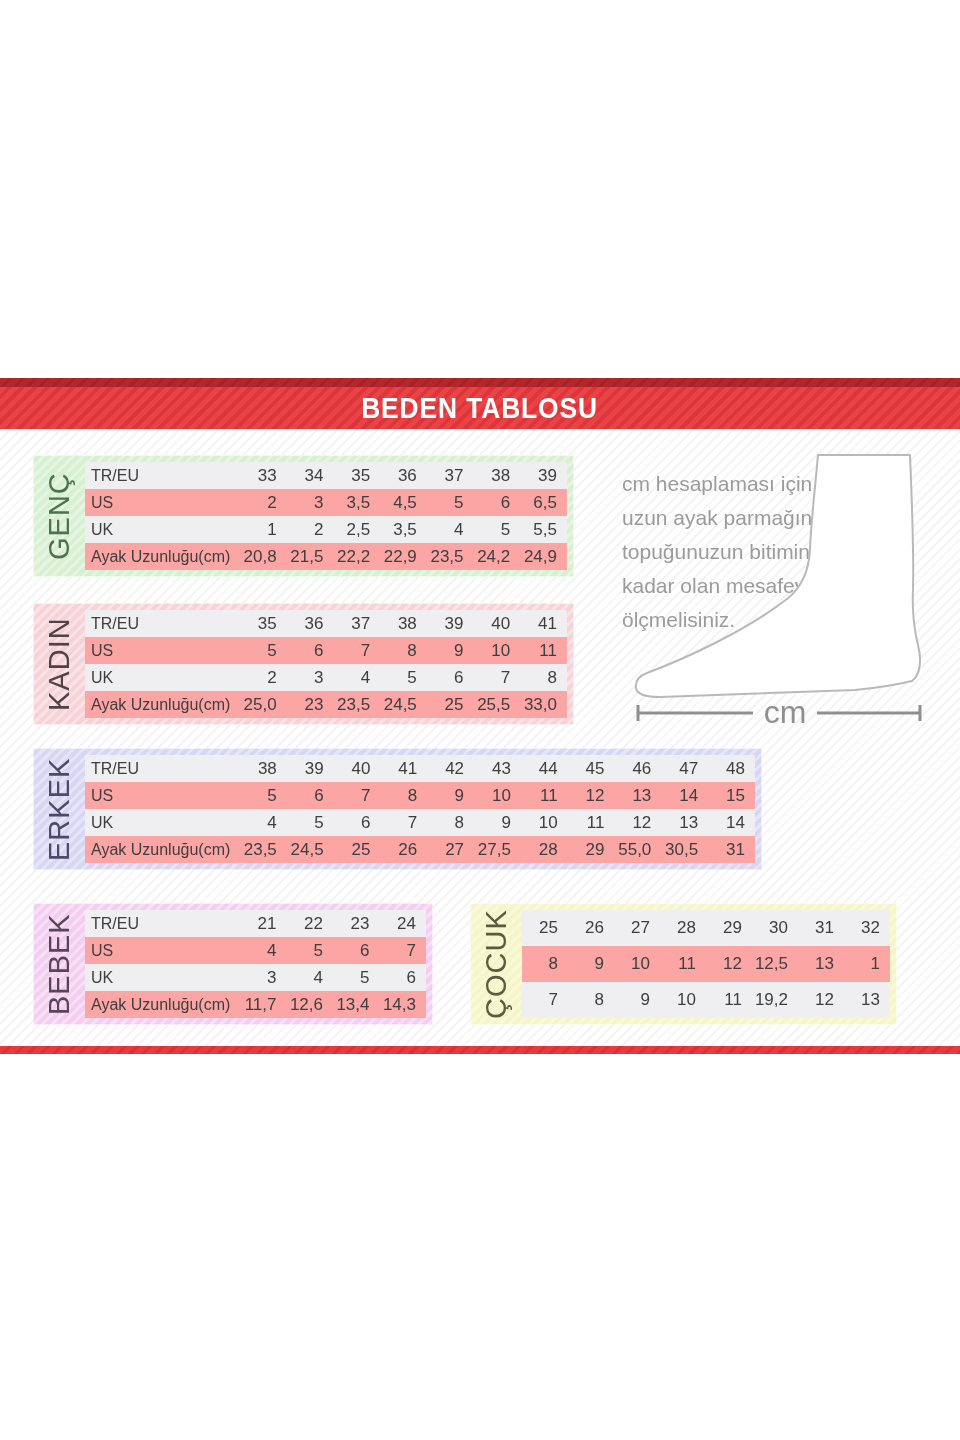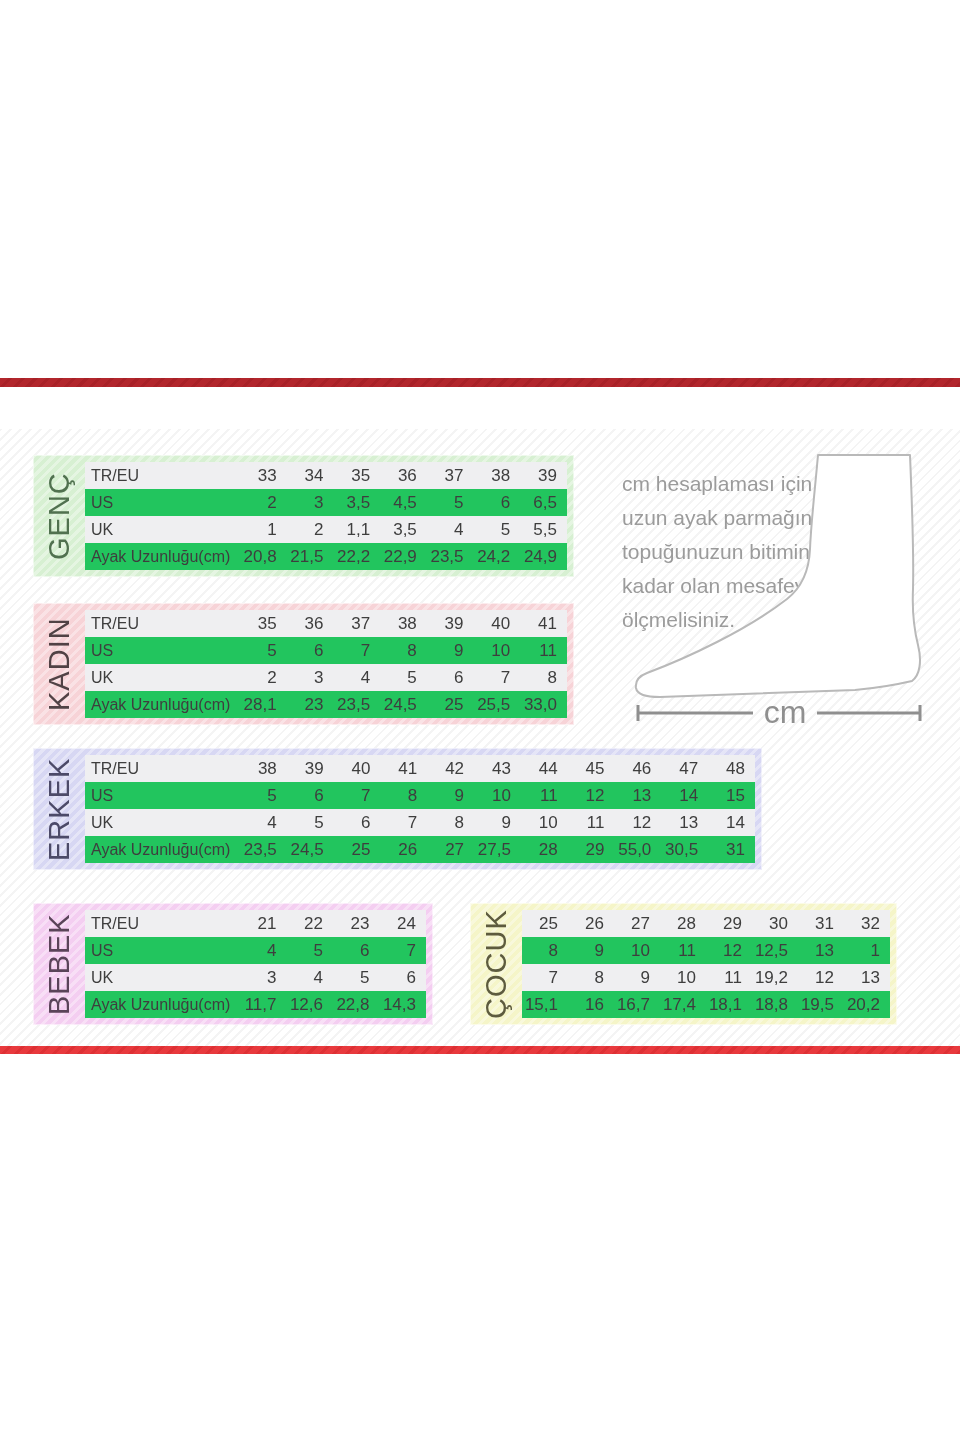--- a/index.html
+++ b/index.html
@@ -53,36 +53,39 @@
     background:#ffffff;
   }
   table.size-table td{
     font-size:17px;color:#3e3e3e;text-align:right;padding:0 10px 0 0;
     white-space:nowrap;overflow:hidden;height:27px;
   }
   table.size-table td.row-label{
     text-align:left;padding:0 0 0 6px;font-size:16px;
   }
   tr.row-even{background:#efeff1;}
-  tr.row-odd{background:#22c55e;}
+  tr.row-odd{background:#fca5a5;}
   
   .note{
     position:absolute;left:622px;top:38px;width:280px;
     font-size:21px;line-height:34px;color:#9b9b9b;
     white-space:pre-line;
   }
   .foot-figure{position:absolute;left:625px;top:20px;width:320px;height:290px;}
 </style>
 </head>
 <body>
 
 <div class="page">
 
   <div class="red-strip-top"></div>
 
+  <header class="title-band">
+    <h1>BEDEN TABLOSU</h1>
+  </header>
 
   <div class="content">
 
     <section class="panel" style="left: 33px; top: 26px; width: 541px; height: 122px; background-color: rgb(215, 240, 210);">
       <div class="panel-label" style="color: rgb(80, 113, 79);">GENÇ</div>
       <div class="table-wrap">
         <table class="size-table">
             <colgroup>
               <col style="width: 155px;">
               <col>
@@ -111,21 +114,21 @@
                 <td>3,5</td>
                 <td>4,5</td>
                 <td>5</td>
                 <td>6</td>
                 <td>6,5</td>
               </tr>
               <tr class="row-even">
                 <td class="row-label">UK</td>
                 <td>1</td>
                 <td>2</td>
-                <td>1,1</td>
+                <td>2,5</td>
                 <td>3,5</td>
                 <td>4</td>
                 <td>5</td>
                 <td>5,5</td>
               </tr>
               <tr class="row-odd">
                 <td class="row-label">Ayak Uzunluğu(cm)</td>
                 <td>20,8</td>
                 <td>21,5</td>
                 <td>22,2</td>
@@ -179,21 +182,21 @@
                 <td>2</td>
                 <td>3</td>
                 <td>4</td>
                 <td>5</td>
                 <td>6</td>
                 <td>7</td>
                 <td>8</td>
               </tr>
               <tr class="row-odd">
                 <td class="row-label">Ayak Uzunluğu(cm)</td>
-                <td>28,1</td>
+                <td>25,0</td>
                 <td>23</td>
                 <td>23,5</td>
                 <td>24,5</td>
                 <td>25</td>
                 <td>25,5</td>
                 <td>33,0</td>
               </tr>
             </tbody>
           </table>
       </div>
@@ -309,21 +312,21 @@
                 <td class="row-label">UK</td>
                 <td>3</td>
                 <td>4</td>
                 <td>5</td>
                 <td>6</td>
               </tr>
               <tr class="row-odd">
                 <td class="row-label">Ayak Uzunluğu(cm)</td>
                 <td>11,7</td>
                 <td>12,6</td>
-                <td>22,8</td>
+                <td>13,4</td>
                 <td>14,3</td>
               </tr>
             </tbody>
           </table>
       </div>
     </section>
 
     <section class="panel" style="left: 470px; top: 474px; width: 427px; height: 122px; background-color: rgb(245, 245, 200);">
       <div class="panel-label" style="color: rgb(93, 91, 62);">ÇOCUK</div>
       <div class="table-wrap">
@@ -361,30 +364,20 @@
               </tr>
               <tr class="row-even">
                 <td>7</td>
                 <td>8</td>
                 <td>9</td>
                 <td>10</td>
                 <td>11</td>
                 <td>19,2</td>
                 <td>12</td>
                 <td>13</td>
-              </tr>
-              <tr class="row-odd">
-                <td>15,1</td>
-                <td>16</td>
-                <td>16,7</td>
-                <td>17,4</td>
-                <td>18,1</td>
-                <td>18,8</td>
-                <td>19,5</td>
-                <td>20,2</td>
               </tr>
             </tbody>
           </table>
       </div>
     </section>
 
     <div class="note">cm hesaplaması için en
 uzun ayak parmağınızdan
 topuğunuzun bitimine
 kadar olan mesafeyi

